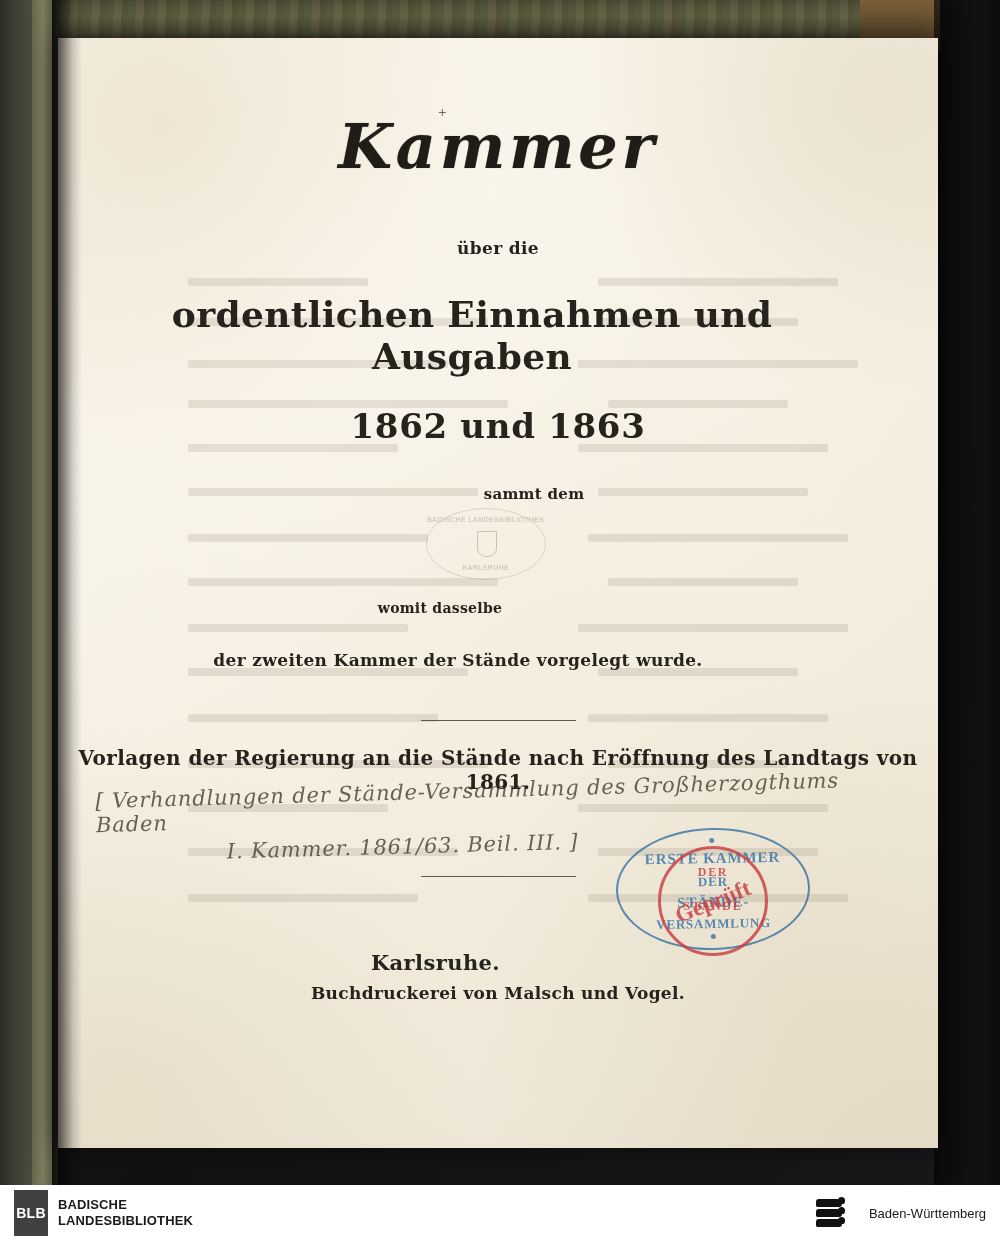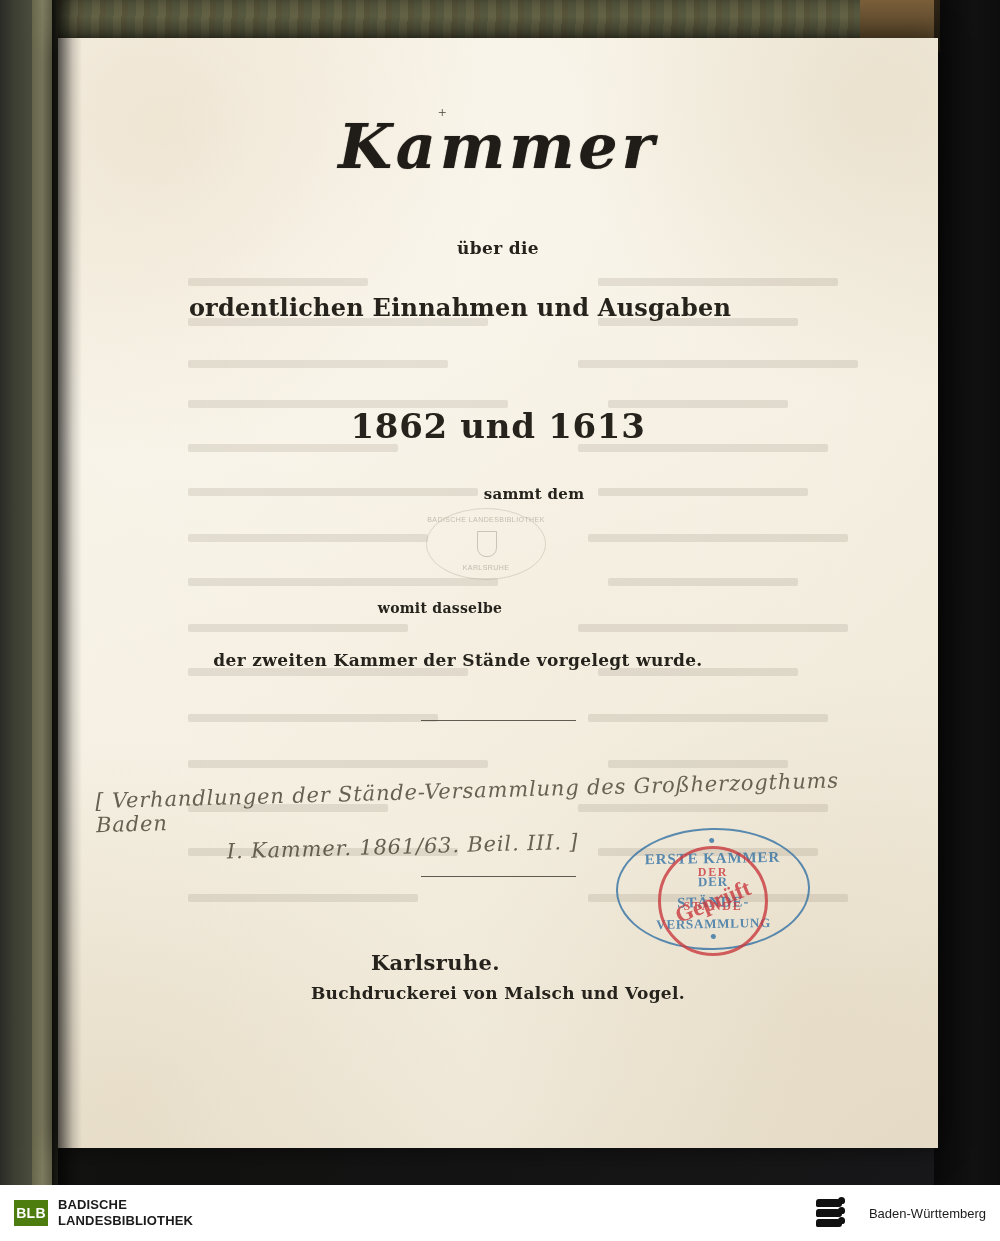--- a/index.html
+++ b/index.html
@@ -166,22 +166,23 @@
   .line-ueber {
     position: absolute;
     left: 0; top: 200px;
     width: 880px;
     font-size: 17px;
   }
   .line-ordentlichen {
     position: absolute;
     left: 0; top: 255px;
     width: 804px;
-    font-size: 24px;
+    font-size: 36px;
     letter-spacing: .01em;
+    padding-left: 12px;
   }
   .line-fuer {
     position: absolute;
     left: 0; top: 327px;
     width: 880px;
     font-size: 15px;
   }
   .line-years {
     position: absolute;
     left: 0; top: 368px;
@@ -359,22 +360,22 @@
     justify-content: space-between;
     padding: 0 14px;
     box-sizing: border-box;
   }
   .footer-left {
     display: flex;
     align-items: center;
     gap: 10px;
   }
   .blb-logo {
-    width: 34px; height: 26px;
-    background: #4d7c0f;
+    width: 34px; height: 46px;
+    background: #404040;
     color: #fff;
     font-family: "Liberation Sans", sans-serif;
     font-weight: bold;
     font-size: 14px;
     display: flex;
     align-items: center;
     justify-content: center;
     letter-spacing: .02em;
   }
   .blb-text {
@@ -467,27 +468,28 @@
     </div>
 
     <div class="content">
 
       <div class="tiny-cross">+</div>
 
       <div class="title-main">Kammer</div>
 
       <div class="line-ueber fraktur">über die</div>
       <div class="line-ordentlichen fraktur">ordentlichen Einnahmen und Ausgaben</div>
-      <div class="line-years fraktur">1862 und 1613</div>
+      <div class="line-years fraktur">1862 und 1863</div>
       <div class="line-sammt fraktur">sammt dem</div>
       <div class="line-womit fraktur">womit dasselbe</div>
       <div class="line-zweiten fraktur">der zweiten Kammer der Stände vorgelegt wurde.</div>
 
       <div class="rule rule-1"></div>
 
+      <div class="line-vorlagen fraktur">Vorlagen der Regierung an die Stände nach Eröffnung des Landtags von 1861.</div>
 
       <div class="rule rule-2"></div>
 
       <div class="imprint-city fraktur">Karlsruhe.</div>
       <div class="imprint-printer fraktur">Buchdruckerei von Malsch und Vogel.</div>
     </div>
 
     <div class="stamp-emboss">
       <div class="se-t">BADISCHE LANDESBIBLIOTHEK</div>
       <div class="se-shield"></div>

